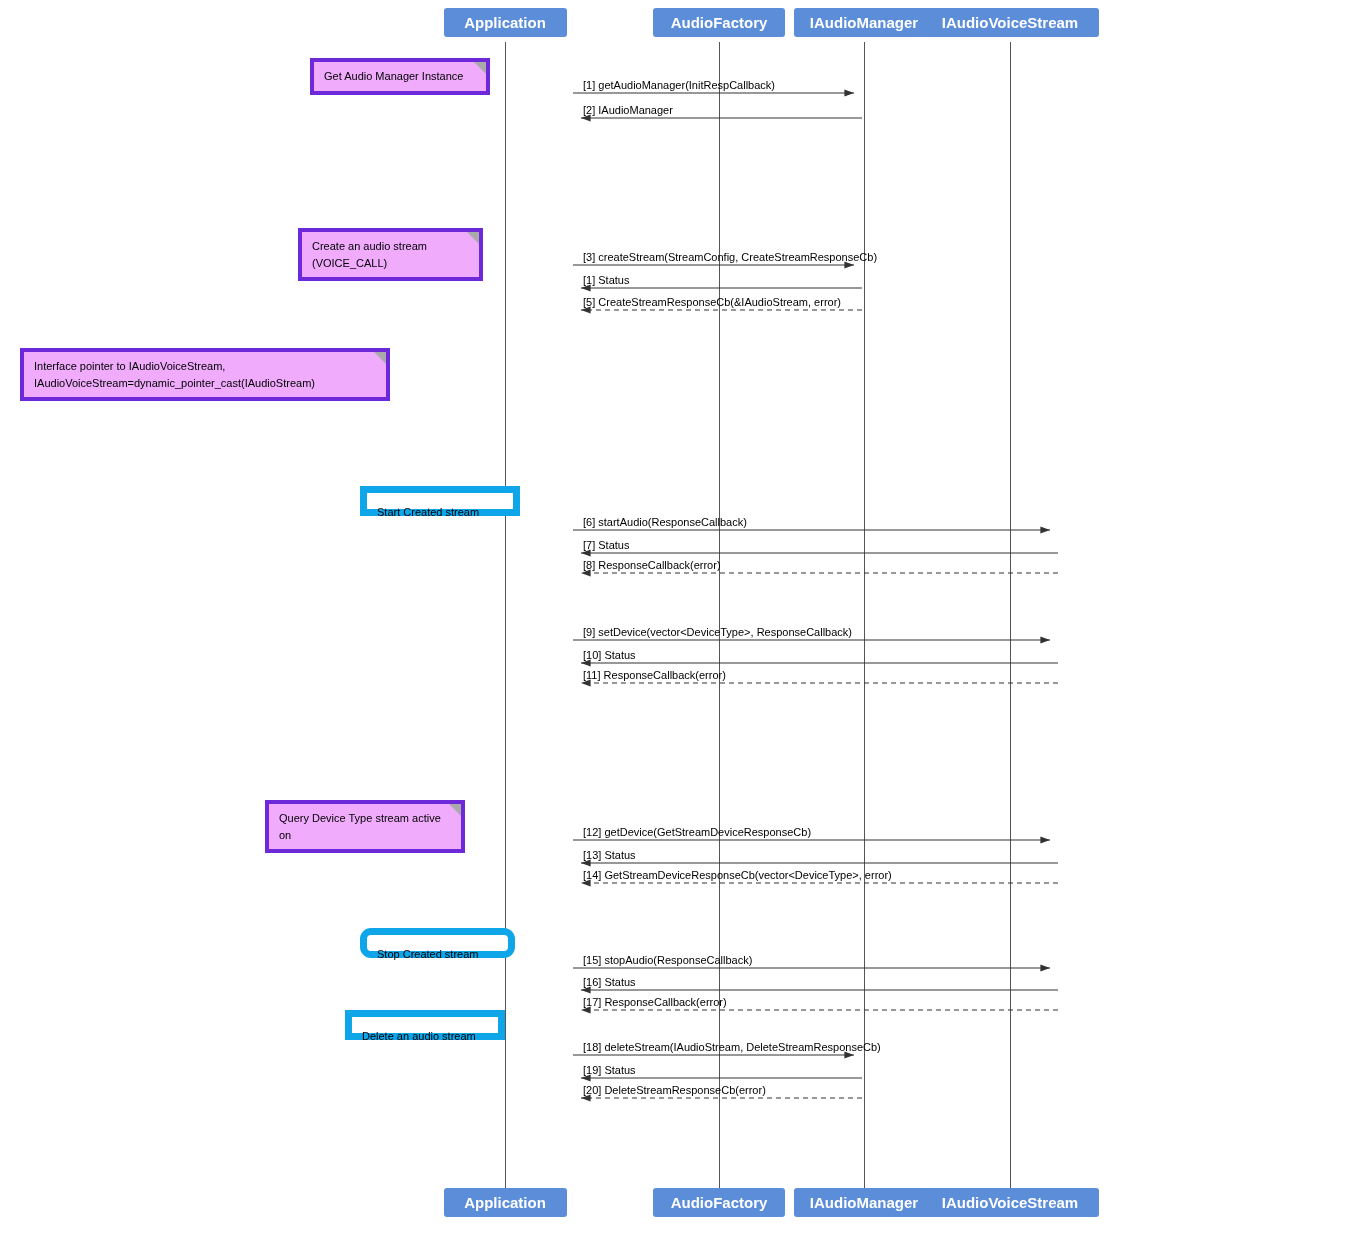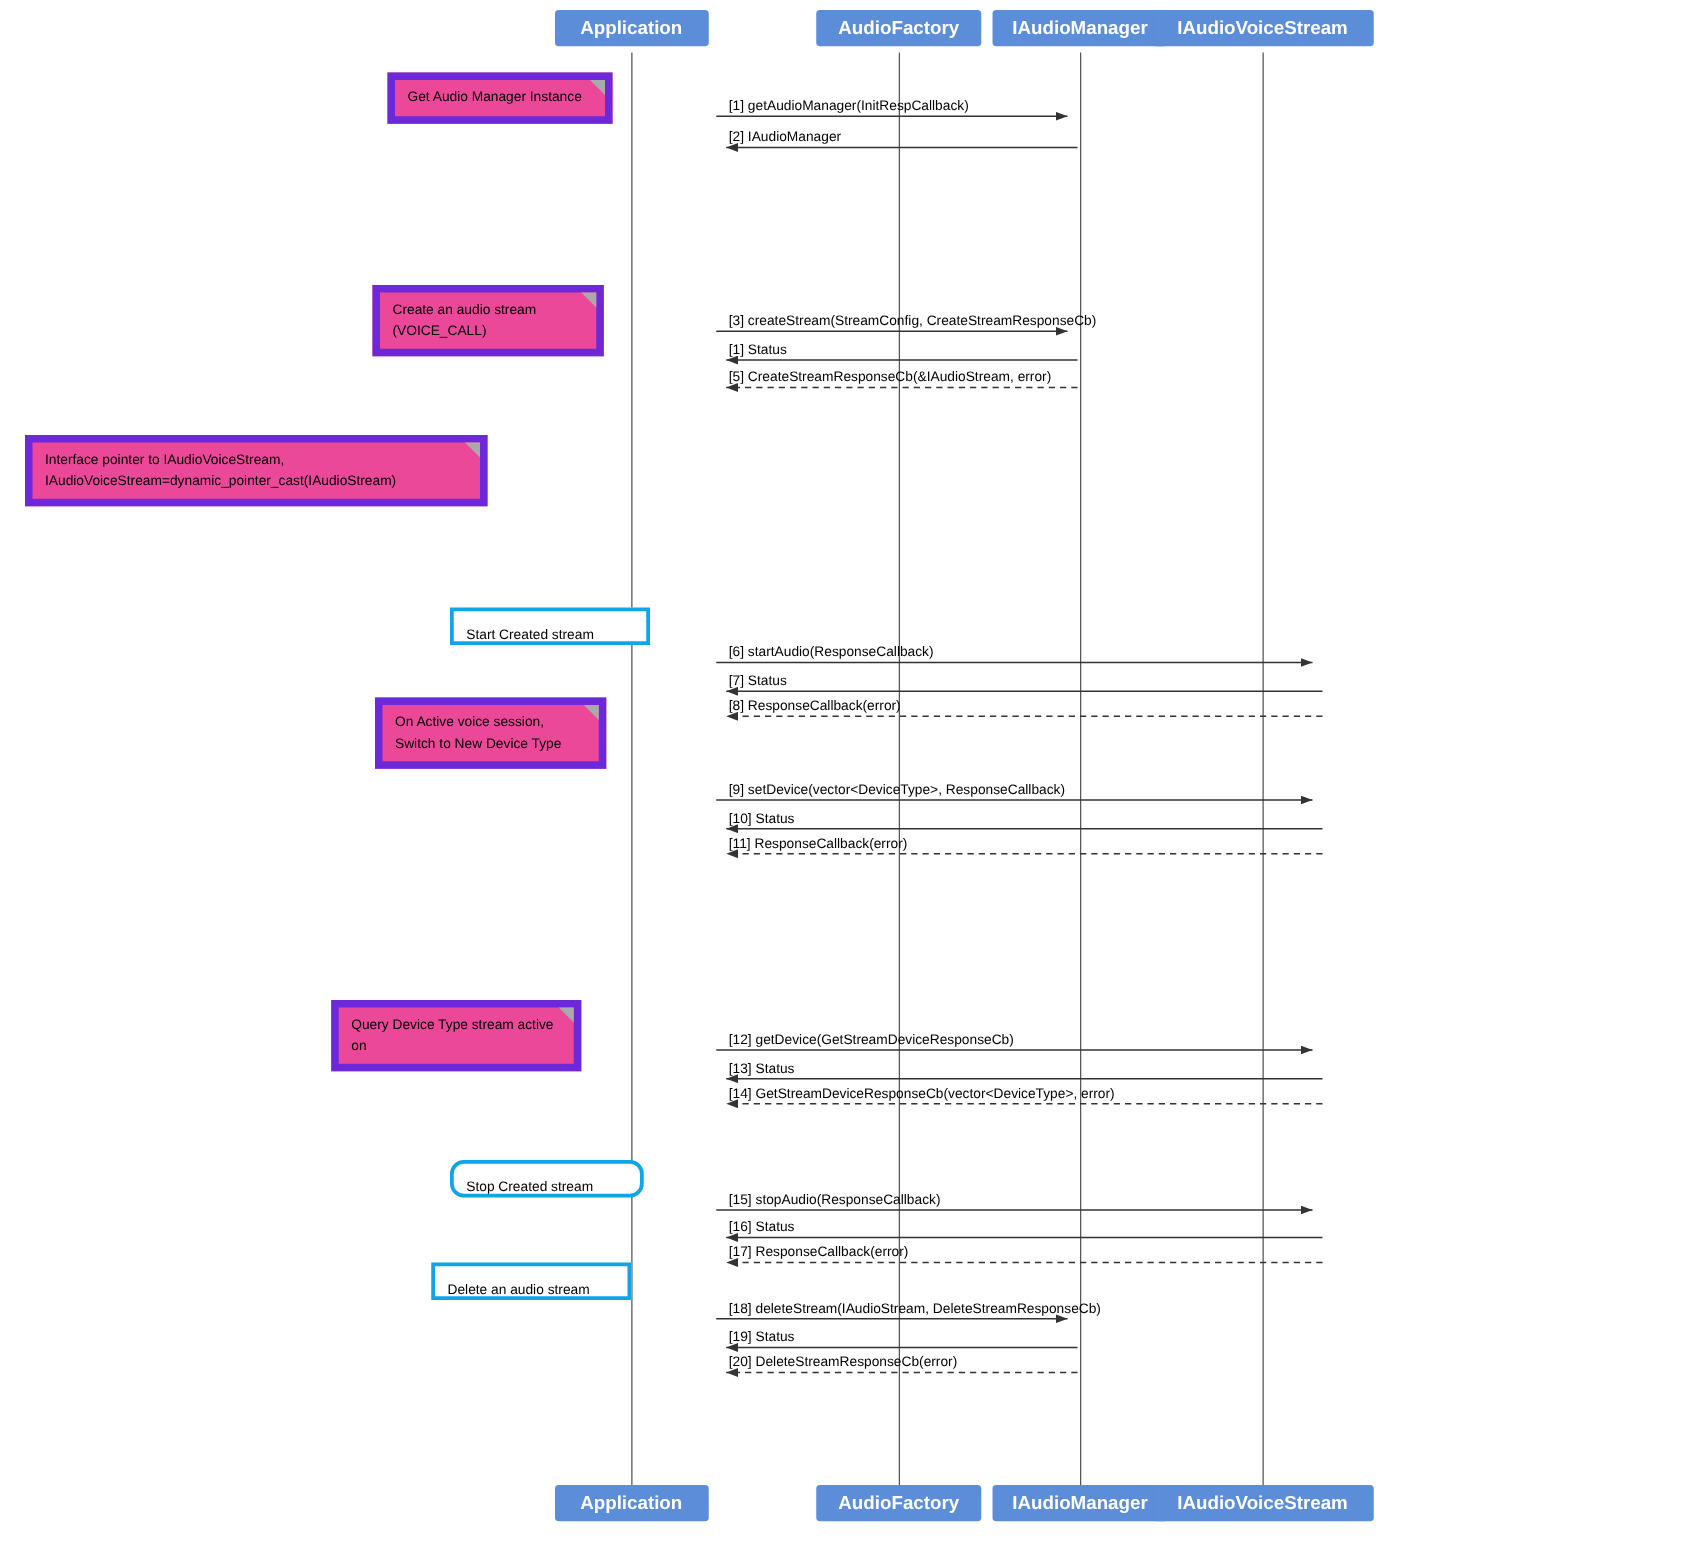--- a/index.html
+++ b/index.html
@@ -33,41 +33,41 @@
     
     .lifeline-line {
       position: absolute;
       width: 1px;
       background: #555;
       z-index: 1;
     }
     
     .note-box {
       position: absolute;
-      background: #ec4899;
-      border: 6px solid #6d28d9;
+      background: #f0abfc;
+      border: 4px solid #6d28d9;
       padding: 6px 10px;
       font-size: 11px;
       line-height: 1.5;
       z-index: 10;
     }
     .note-box::after {
       content: '';
       position: absolute;
       top: 0; right: 0;
       width: 0; height: 0;
       border-style: solid;
       border-width: 0 12px 12px 0;
       border-color: transparent #aaa transparent transparent;
     }
     
     .action-box {
       position: absolute;
       background: #fff;
-      border: 3px solid #0ea5e9;
+      border: 7px solid #0ea5e9;
       padding: 4px 10px;
       font-size: 11px;
       z-index: 10;
       white-space: nowrap;
     }
     
     .arrow-label {
       position: absolute;
       font-size: 11px;
       color: #000;
@@ -168,21 +168,20 @@
     <div class="lifeline-line" style="left: 864px; top: 42px; height: 1146px;"></div>
     <div class="lifeline-box" style="left: 921.5px; top: 8px; width: 177px;">IAudioVoiceStream</div>
     <div class="lifeline-line" style="left: 1010px; top: 42px; height: 1146px;"></div>
     <div class="lifeline-box" style="left: 443.5px; top: 1188px; width: 123px;">Application</div>
     <div class="lifeline-box" style="left: 653px; top: 1188px; width: 132px;">AudioFactory</div>
     <div class="lifeline-box" style="left: 793.5px; top: 1188px; width: 141px;">IAudioManager</div>
     <div class="lifeline-box" style="left: 921.5px; top: 1188px; width: 177px;">IAudioVoiceStream</div>
     <div class="note-box" style="left: 310px; top: 58px; width: 180px;">Get Audio Manager Instance</div>
     <div class="note-box" style="left: 20px; top: 348px; width: 370px;">Interface pointer to IAudioVoiceStream,<br>IAudioVoiceStream=dynamic_pointer_cast<iaudiovoicestream>(IAudioStream)</iaudiovoicestream></div>
     <div class="note-box" style="left: 298px; top: 228px; width: 185px;">Create an audio stream (VOICE_CALL)</div>
-    <div class="note-box" style="left: 300px; top: 558px; width: 185px;">On Active voice session,<br>Switch to New Device Type</div>
     <div class="note-box" style="left: 265px; top: 800px; width: 200px;">Query Device Type stream active on</div>
     <div class="action-box" style="left: 360px; top: 486px; width: 160px; height: 30px; line-height: 30px;">Start Created stream</div>
     <div class="action-box" style="left: 360px; top: 928px; width: 155px; height: 30px; line-height: 30px; border-radius: 11px;">Stop Created stream</div>
     <div class="action-box" style="left: 345px; top: 1010px; width: 160px; height: 30px; line-height: 30px;">Delete an audio stream</div>
     <div class="arrow-label" style="left: 583px; top: 79px;">[1] getAudioManager(InitRespCallback)</div>
     <div class="arrow-label" style="left: 583px; top: 104px;">[2] IAudioManager</div>
     <div class="arrow-label" style="left: 583px; top: 251px;">[3] createStream(StreamConfig, CreateStreamResponseCb)</div>
     <div class="arrow-label" style="left: 583px; top: 274px;">[1] Status</div>
     <div class="arrow-label" style="left: 583px; top: 296px;">[5] CreateStreamResponseCb(&amp;IAudioStream, error)</div>
     <div class="arrow-label" style="left: 583px; top: 516px;">[6] startAudio(ResponseCallback)</div>

